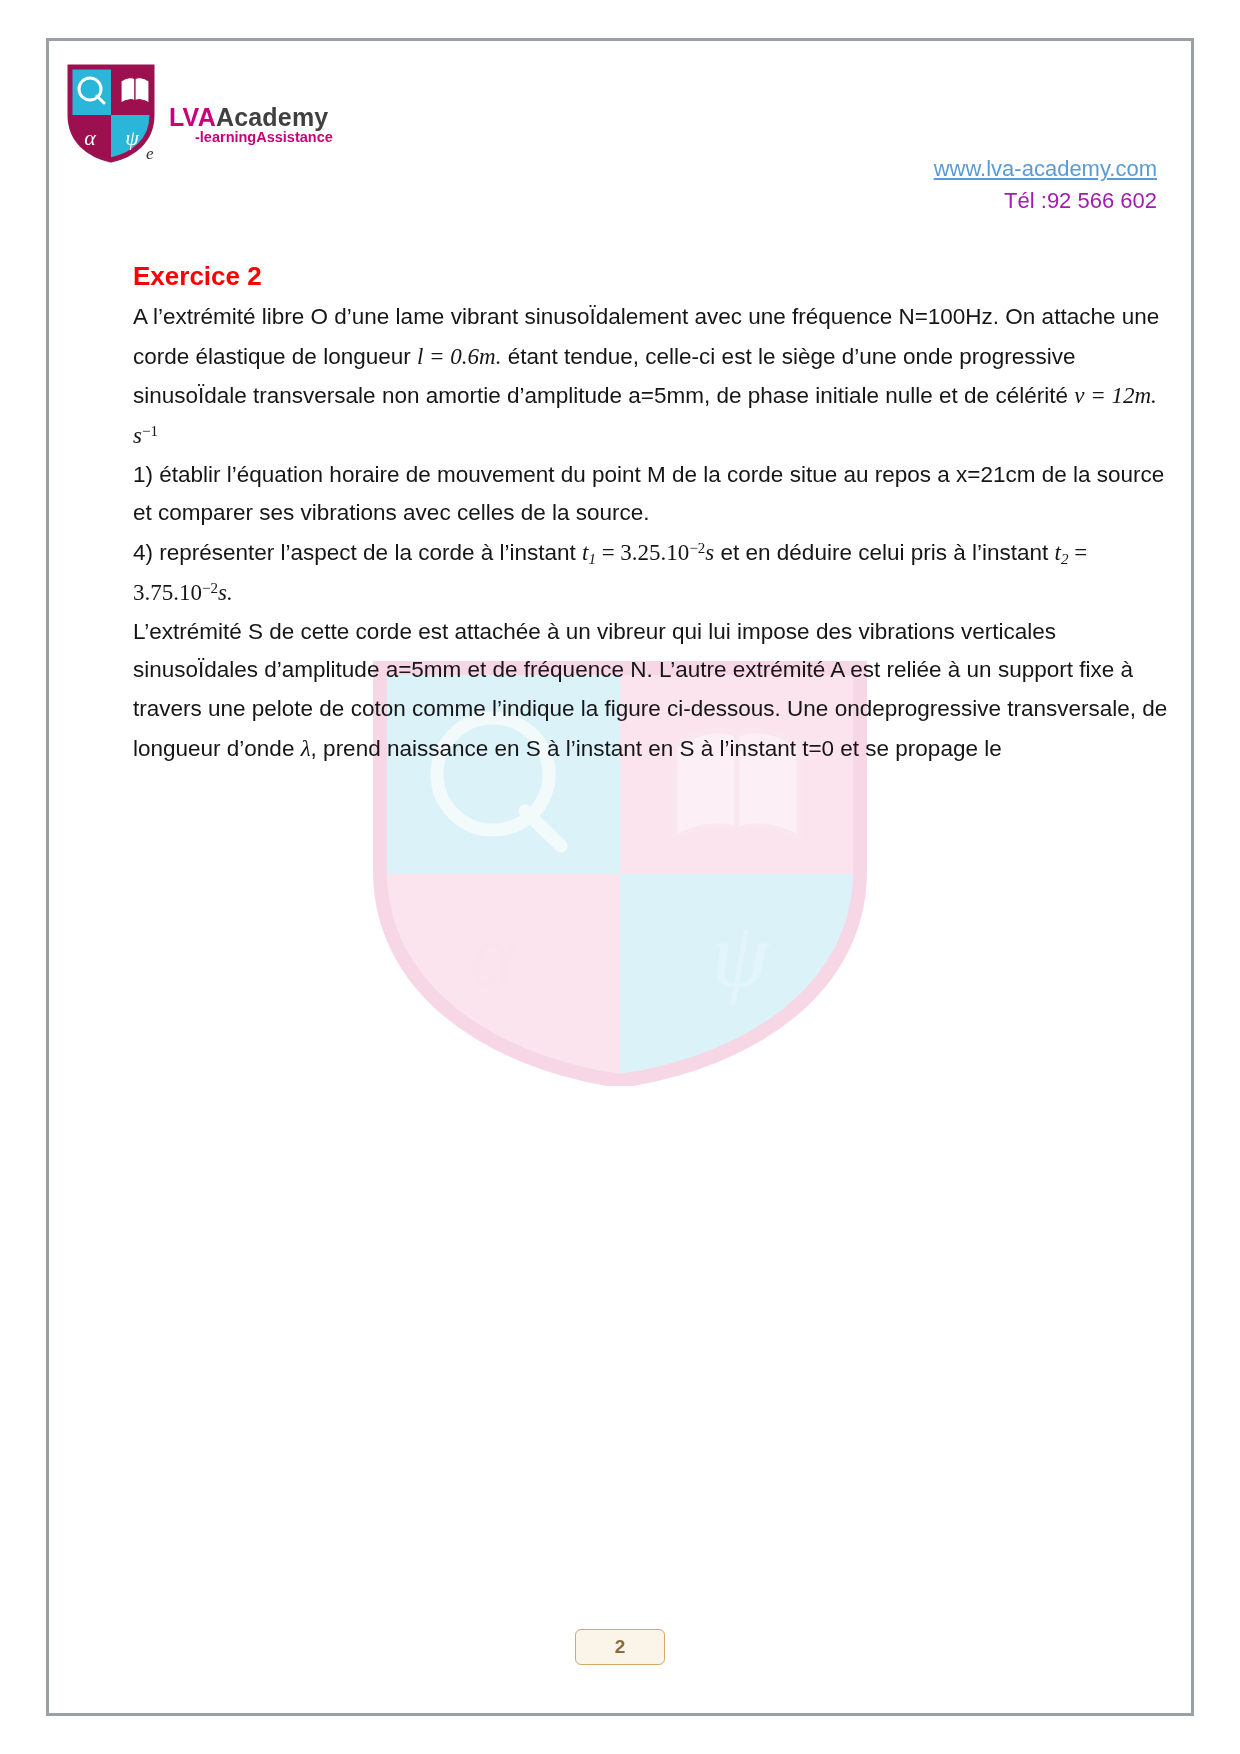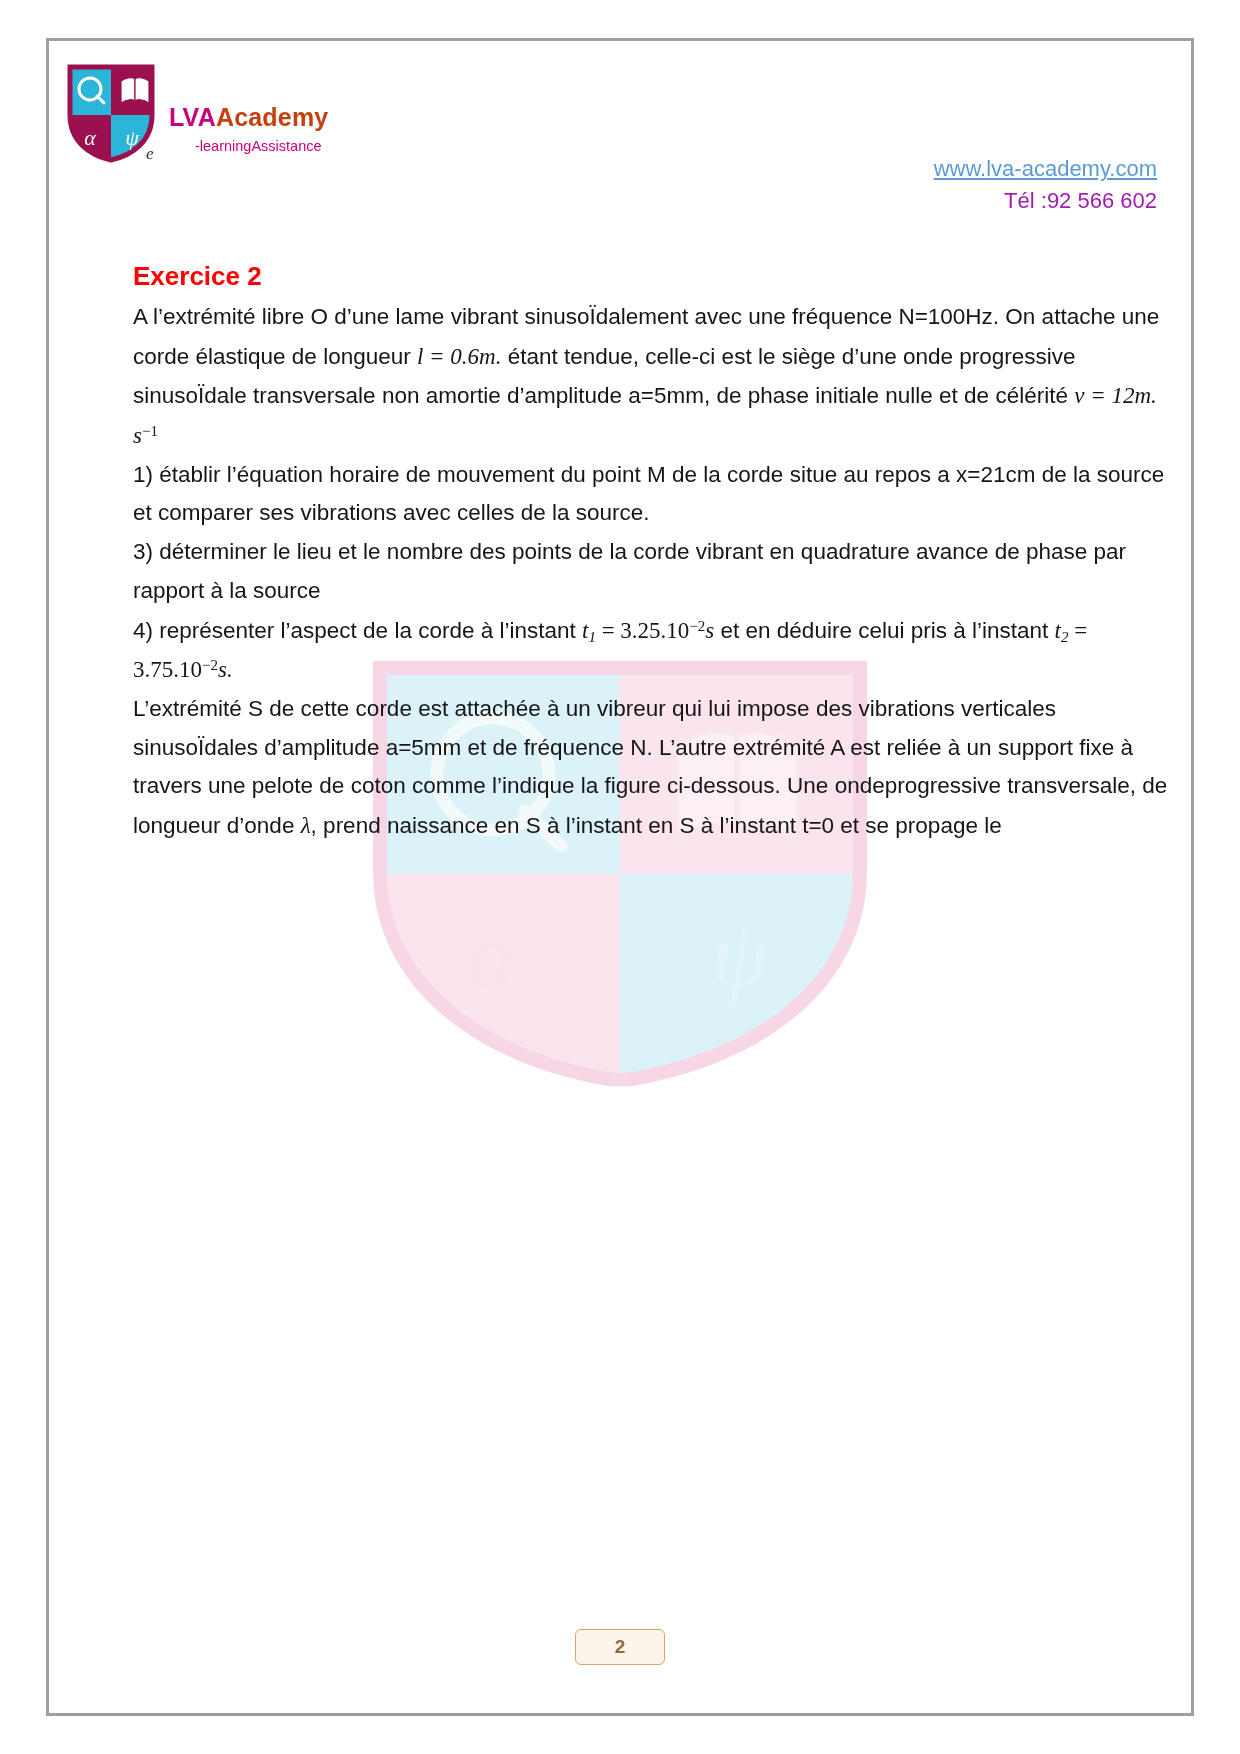--- a/index.html
+++ b/index.html
@@ -62,26 +62,25 @@
     left: 120px;
     top: 64px;
     line-height: 1;
   }
   .brand-line1 {
     font-size: 25px;
     font-weight: bold;
     letter-spacing: 0.2px;
   }
   .brand-lva { color: #c9007a; }
-  .brand-academy { color: #c2410c; }
+  .brand-academy { color: #404040; }
   .brand-line2 {
-    margin-top: 9px;
     font-size: 14.5px;
     color: #c9007a;
-    font-weight: normal;
+    font-weight: bold;
     padding-left: 26px;
   }
   .brand-e {
     position: absolute;
     left: 97px;
     top: 103px;
     font-size: 17px;
     color: #333;
     font-style: italic;
     font-family: "Liberation Serif", serif;
@@ -244,21 +243,20 @@
 
   <div class="content">
 
     <h2 class="exo">Exercice 2</h2>
 
     <p class="para">
       <span>A l’extrémité libre O d’une lame vibrant sinusoÏdalement avec une fréquence N=100Hz. On attache une corde élastique de longueur </span><span class="mathi">l = 0.6m.</span><span> étant  tendue, celle-ci est le siège d’une onde progressive sinusoÏdale transversale non amortie d’amplitude a=5mm, de phase initiale nulle et de célérité </span><span class="mathi">v = 12m. s</span><sup class="m">−1</sup>
     </p>
 
     <p class="para">1) établir l’équation horaire de mouvement du point M de la corde situe au repos a x=21cm de la source et comparer ses vibrations avec celles de la source.</p>
-    <p class="para">3) déterminer le lieu et le nombre des points de la corde vibrant en quadrature avance de phase par rapport à la source</p>
 
     <p class="para">
       <span>4) représenter l’aspect de la corde à l’instant </span><span class="mathi">t</span><sub class="m">1</sub><span class="mathn"> = 3.25.10</span><sup class="m">−2</sup><span class="mathi">s</span><span> et en déduire celui pris à l’instant </span><span class="mathi">t</span><sub class="m">2</sub><span class="mathn"> = 3.75.10</span><sup class="m">−2</sup><span class="mathi">s.</span>
     </p>
 
 
 
     <p class="para">
       <span>L’extrémité S de cette corde est attachée à un vibreur qui lui impose des vibrations verticales sinusoÏdales d’amplitude a=5mm et de fréquence N. L’autre extrémité A est reliée à un support fixe à travers une pelote de coton comme l’indique la figure ci-dessous. Une ondeprogressive transversale, de longueur d’onde </span><span class="mathi">λ</span><span>, prend naissance en S à l’instant en S à l’instant t=0 et se propage le</span>
     </p>

